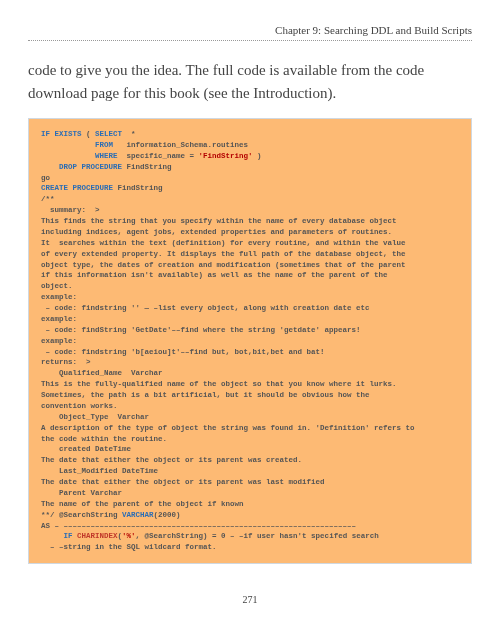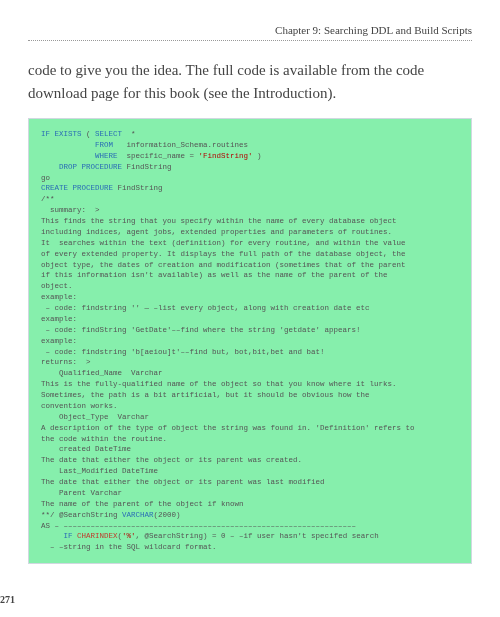--- a/index.html
+++ b/index.html
@@ -20,40 +20,42 @@
     border-bottom: 1px dotted #999;
     margin-bottom: 18px;
   }
   .intro-text {
     font-size: 15px;
     line-height: 1.5;
     color: #444;
     margin-bottom: 14px;
   }
   .code-block {
-    background: #86efac;
+    background: #fdba74;
     border: 1px solid #d0d8e0;
     padding: 10px 12px;
     font-family: 'Courier New', Courier, monospace;
     font-size: 7.5px;
     line-height: 1.45;
     color: #555;
     white-space: pre;
     overflow: hidden;
+    font-weight: bold;
   }
   .code-block .kw { color: #2a6db5; }
   .code-block .fn { color: #c0392b; }
   .code-block .str { color: #b30000; }
   .page-num {
     position: absolute;
     bottom: 12px;
     left: 0;
     right: 0;
+    text-align: center;
     font-size: 10px;
-    font-weight: bold;
+    font-weight: normal;
     color: #444;
   }
 </style>
 </head>
 <body>
 
 <div class="chapter-header">
   <span>Chapter 9: Searching DDL and Build Scripts</span>
 </div>
 

